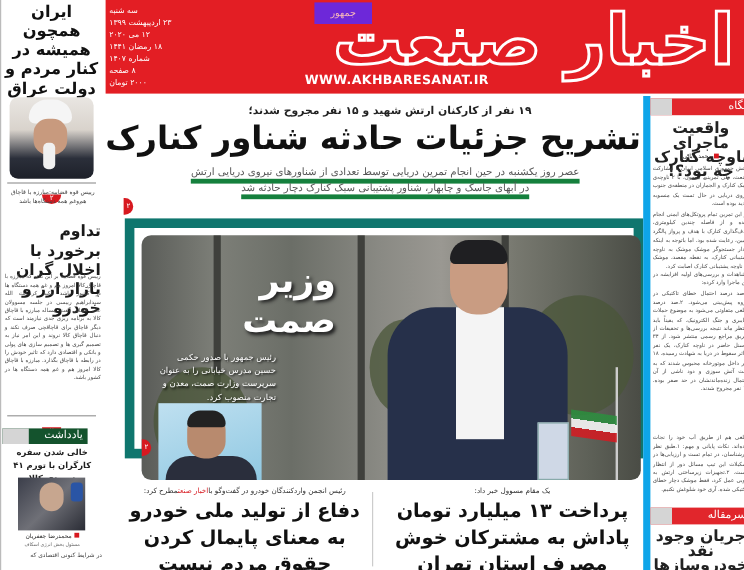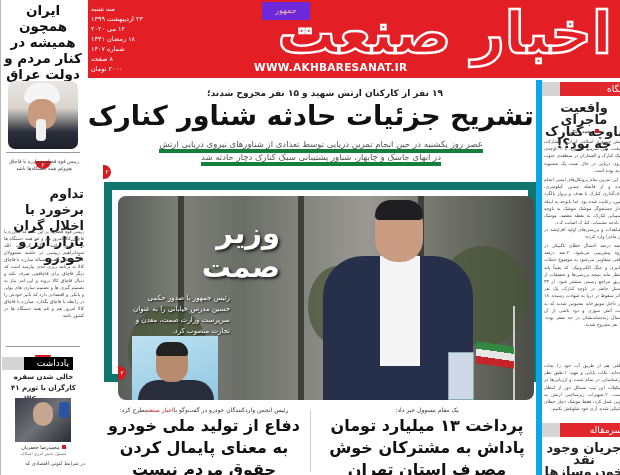--- a/index.html
+++ b/index.html
@@ -18,21 +18,21 @@
   .rouhani-photo .phone { position: absolute; left: 28px; top: 38px; width: 10px; height: 22px; border-radius: 4px; background: #f0f0f0; }
 
   .page-badge { display: inline-block; width: 16px; height: 8px; background: #d71920; border-radius: 0 0 8px 8px; color: #fff; font-size: 6px; line-height: 8px; text-align: center; }
   .divider-badge { left: 6px; width: 74px; height: 9px; border-top: 1px solid #999; text-align: center; }
   .divider-badge .page-badge { position: relative; top: -1px; }
 
   .small-kicker { text-align: center; font-size: 5px; line-height: 7px; color: #444; }
   .left-story-title { left: 2px; top: 171px; width: 82px; text-align: right; font-weight: bold; font-size: 13px; line-height: 16px; margin-top: 15px; }
   .left-story-body { left: 4px; top: 228px; width: 80px; font-size: 4.6px; line-height: 7px; color: #444; text-align: justify; }
 
-  .yaddasht-bar { left: 2px; top: 357px; width: 71px; height: 13px; background: #000000; padding-left: 16px; }
+  .yaddasht-bar { left: 2px; top: 357px; width: 71px; height: 13px; background: #14532d; padding-left: 16px; }
   .yaddasht-bar .label { position: absolute; right: 4px; top: 0; color: #fff; font-size: 9px; line-height: 13px; }
   .yaddasht-bar .arrow { position: absolute; left: 0; top: 0; width: 22px; height: 13px; background: #d5d5d5; }
   .yaddasht-title { left: 2px; top: 372px; width: 83px; text-align: center; font-size: 7px; line-height: 11px; font-weight: bold; color: #222; }
   .author-photo { left: 15px; top: 398px; width: 56px; height: 44px; background: linear-gradient(135deg, #3b3e4a 0%, #6f7077 50%, #2a2c35 100%); }
   .author-photo .head { position: absolute; left: 18px; top: 4px; width: 20px; height: 24px; border-radius: 10px; background: #c7a68f; }
   .author-photo .logo { position: absolute; right: 2px; top: 4px; width: 10px; height: 16px; background: #2a55a5; border-radius: 3px; }
   .author-name { left: 2px; top: 444px; width: 83px; text-align: center; font-size: 5px; line-height: 7px; color: #222; }
   .author-name .sq { display: inline-block; width: 4px; height: 4px; background: #d71920; margin-left: 2px; }
   .author-role { left: 2px; top: 451px; width: 83px; text-align: center; font-size: 4px; line-height: 6px; color: #666; }
   .author-body { left: 2px; top: 460px; width: 83px; font-size: 5px; line-height: 7px; color: #444; }

